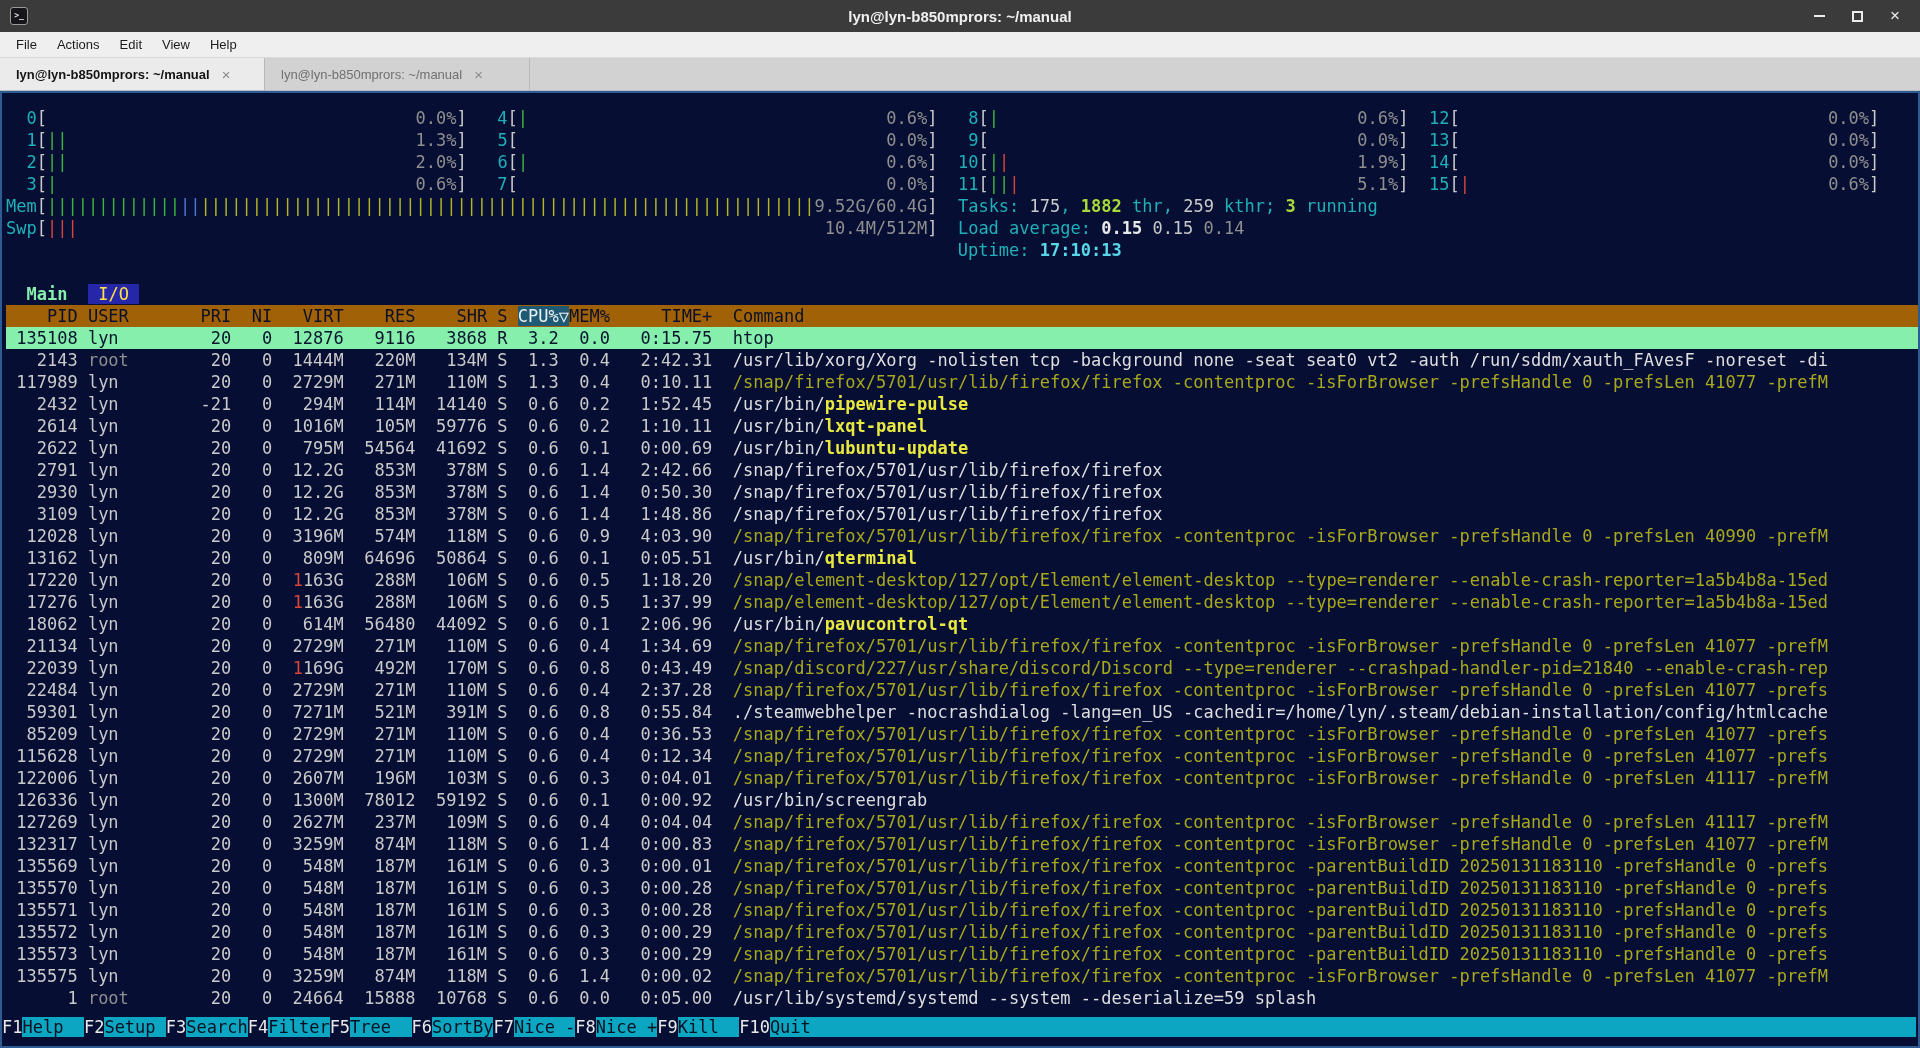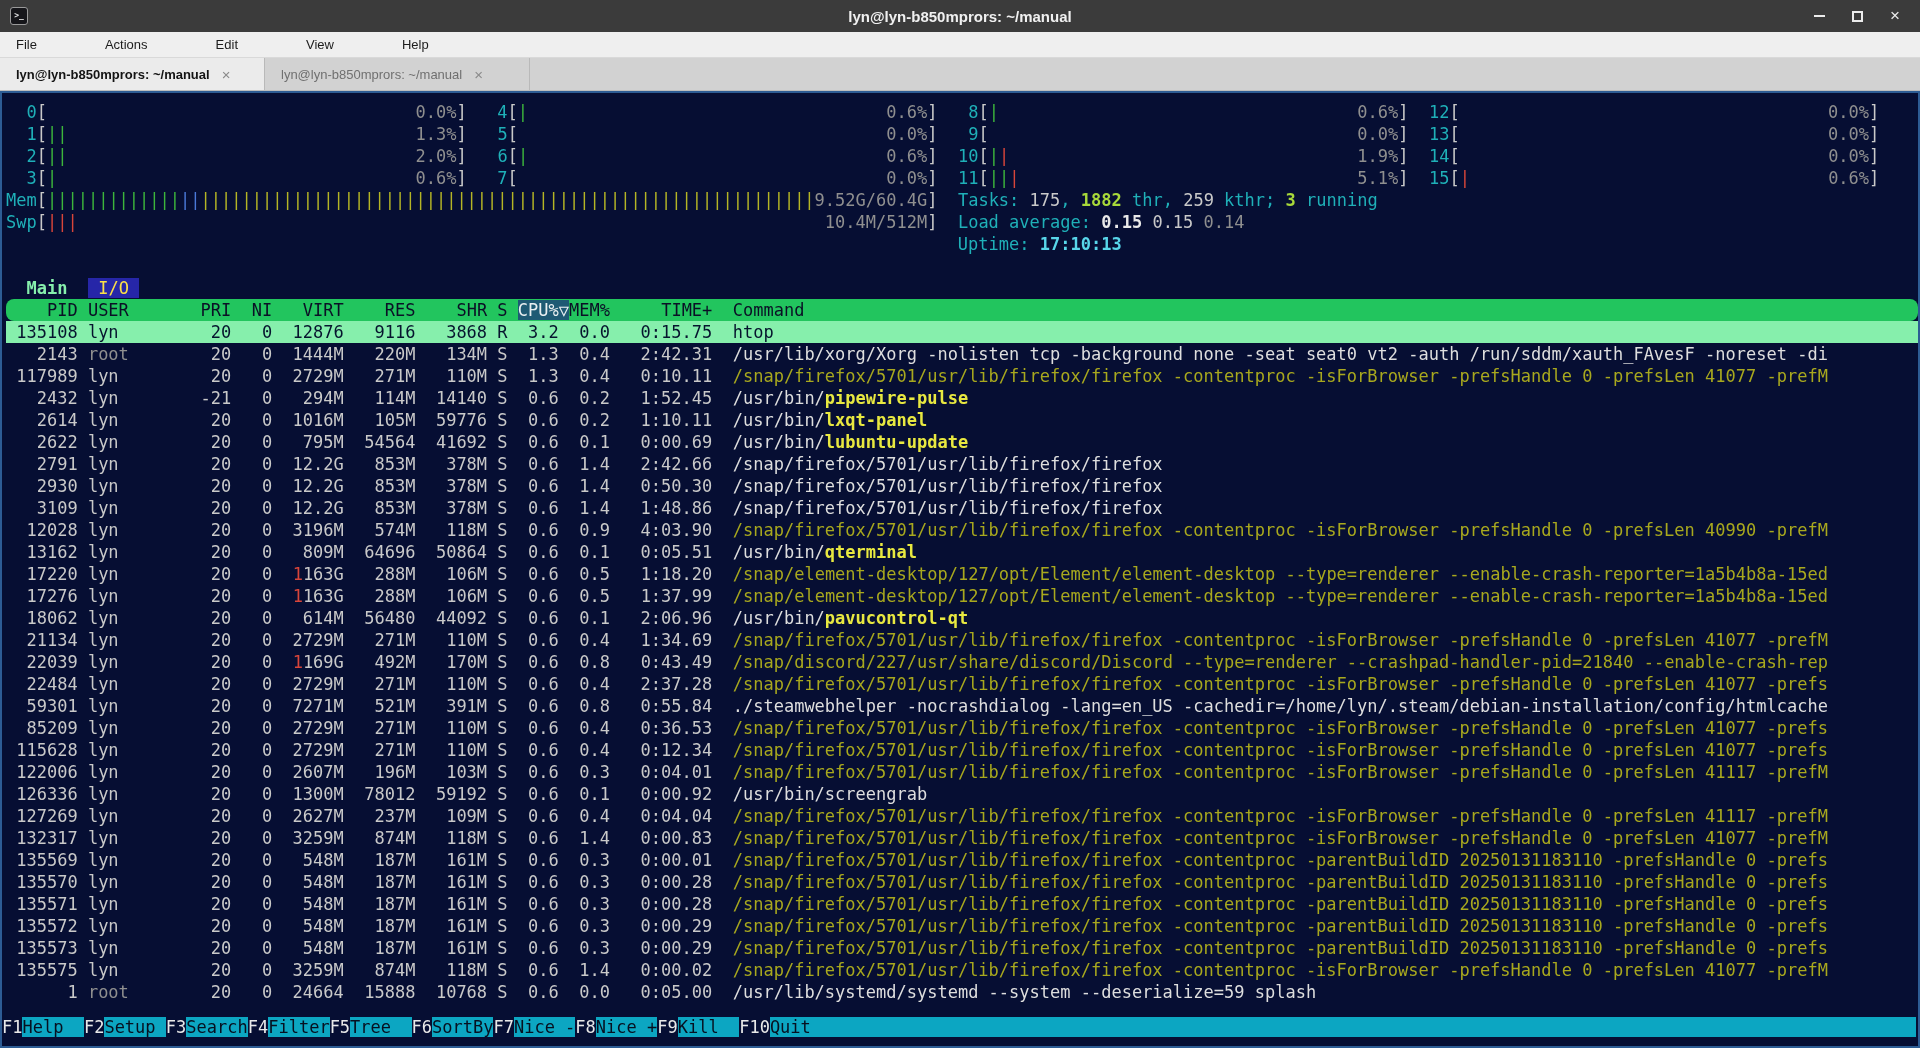--- a/index.html
+++ b/index.html
@@ -7,51 +7,51 @@
 
   
   .titlebar { height:32px; background:#3b3b3b; display:flex; align-items:center; position:relative; }
   .title-text { position:absolute; left:0; right:0; text-align:center; color:#f0f0f0; font-weight:bold; font-size:15px; }
   .title-icon { width:18px; height:18px; margin-left:10px; background:#16161a; border:1px solid #9a9a9a; border-radius:3px; color:#e6e6e6; font:bold 8px/15px "DejaVu Sans Mono",monospace; text-align:center; z-index:1; }
   .win-controls { margin-left:auto; display:flex; align-items:center; gap:16px; padding-right:14px; z-index:1; }
   .win-btn { width:22px; height:22px; display:flex; align-items:center; justify-content:center; color:#ececec; font-size:17px; }
   .glyph-min { width:11px; height:2px; background:#ececec; }
   .glyph-max { width:11px; height:11px; border:2px solid #ececec; }
 
-  .menubar { height:26px; background:#efefef; border-bottom:1px solid #d9d9d9; display:flex; align-items:center; padding-left:6px;gap:48px; }
+  .menubar { height:26px; background:#efefef; border-bottom:1px solid #d9d9d9; display:flex; align-items:center; padding-left:6px; }
   .menu-item { font-size:13px; color:#1c1c1c; padding:0 10px; height:100%; display:flex; align-items:center; }
 
   .tabbar { height:33px; background:#d2d2d2; display:flex; align-items:stretch; border-bottom:1px solid #bdbdbd; }
   .tab { display:flex; align-items:center; gap:12px; padding:0 16px; border-right:1px solid #b9b9b9; font-size:13px; color:#707070; min-width:265px; }
   .tab.active { background:#ebebeb; color:#141414; font-weight:bold; }
   .tab-label { white-space:nowrap; }
   .tab-close { color:#8a8a8a; font-weight:normal; font-size:15px; }
 
   
-  .terminal { position:relative; height:957px; background:#060e33; border:2px solid #2d5c94; padding:8px 0 0 4px; overflow:hidden;
+  .terminal { position:relative; height:957px; background:#060e33; border:2px solid #2d5c94; padding:14px 0 0 4px; overflow:hidden;
               font-family:"DejaVu Sans Mono", monospace; font-size:17px; line-height:22px; }
   .t-line { white-space:pre; height:22px; overflow:hidden; }
 
   .c-text  { color:#c9c9c9; }
   .c-dim   { color:#8f8f8f; }
   .c-cyan  { color:#1fb0b8; }
   .c-cyanb { color:#58d6ea; font-weight:bold; }
   .c-lime  { color:#a8d93a; font-weight:bold; }
   .c-bold  { color:#e9e9e9; font-weight:bold; }
   .c-red   { color:#d8453a; }
   .c-olive { color:#a8a81e; }
   .c-cmd   { color:#dedede; }
   .c-base  { color:#e8e840; font-weight:bold; }
 
   .pipe-g { color:#3cb53c; }
   .pipe-y { color:#b5b525; }
   .pipe-b { color:#4a78d8; }
   .pipe-r { color:#d8453a; }
 
-  .row-header { background:#22c55e;border-radius:8px; }
+  .row-header { background:#a16207; }
   .row-header span { color:#0b1026; }
   .row-header span.hl-sort { background:#1e5a74; color:#e9eff1; }
 
   .row-selected { background:#86efac; }
   .row-selected span { color:#06142e !important; font-weight:normal; }
 
   .screen-active   { color:#86efac; font-weight:bold; }
   .screen-inactive { background:#2626a8; color:#fde047; }
 
   .fnbar { position:absolute; left:0; right:0; bottom:8px; }

